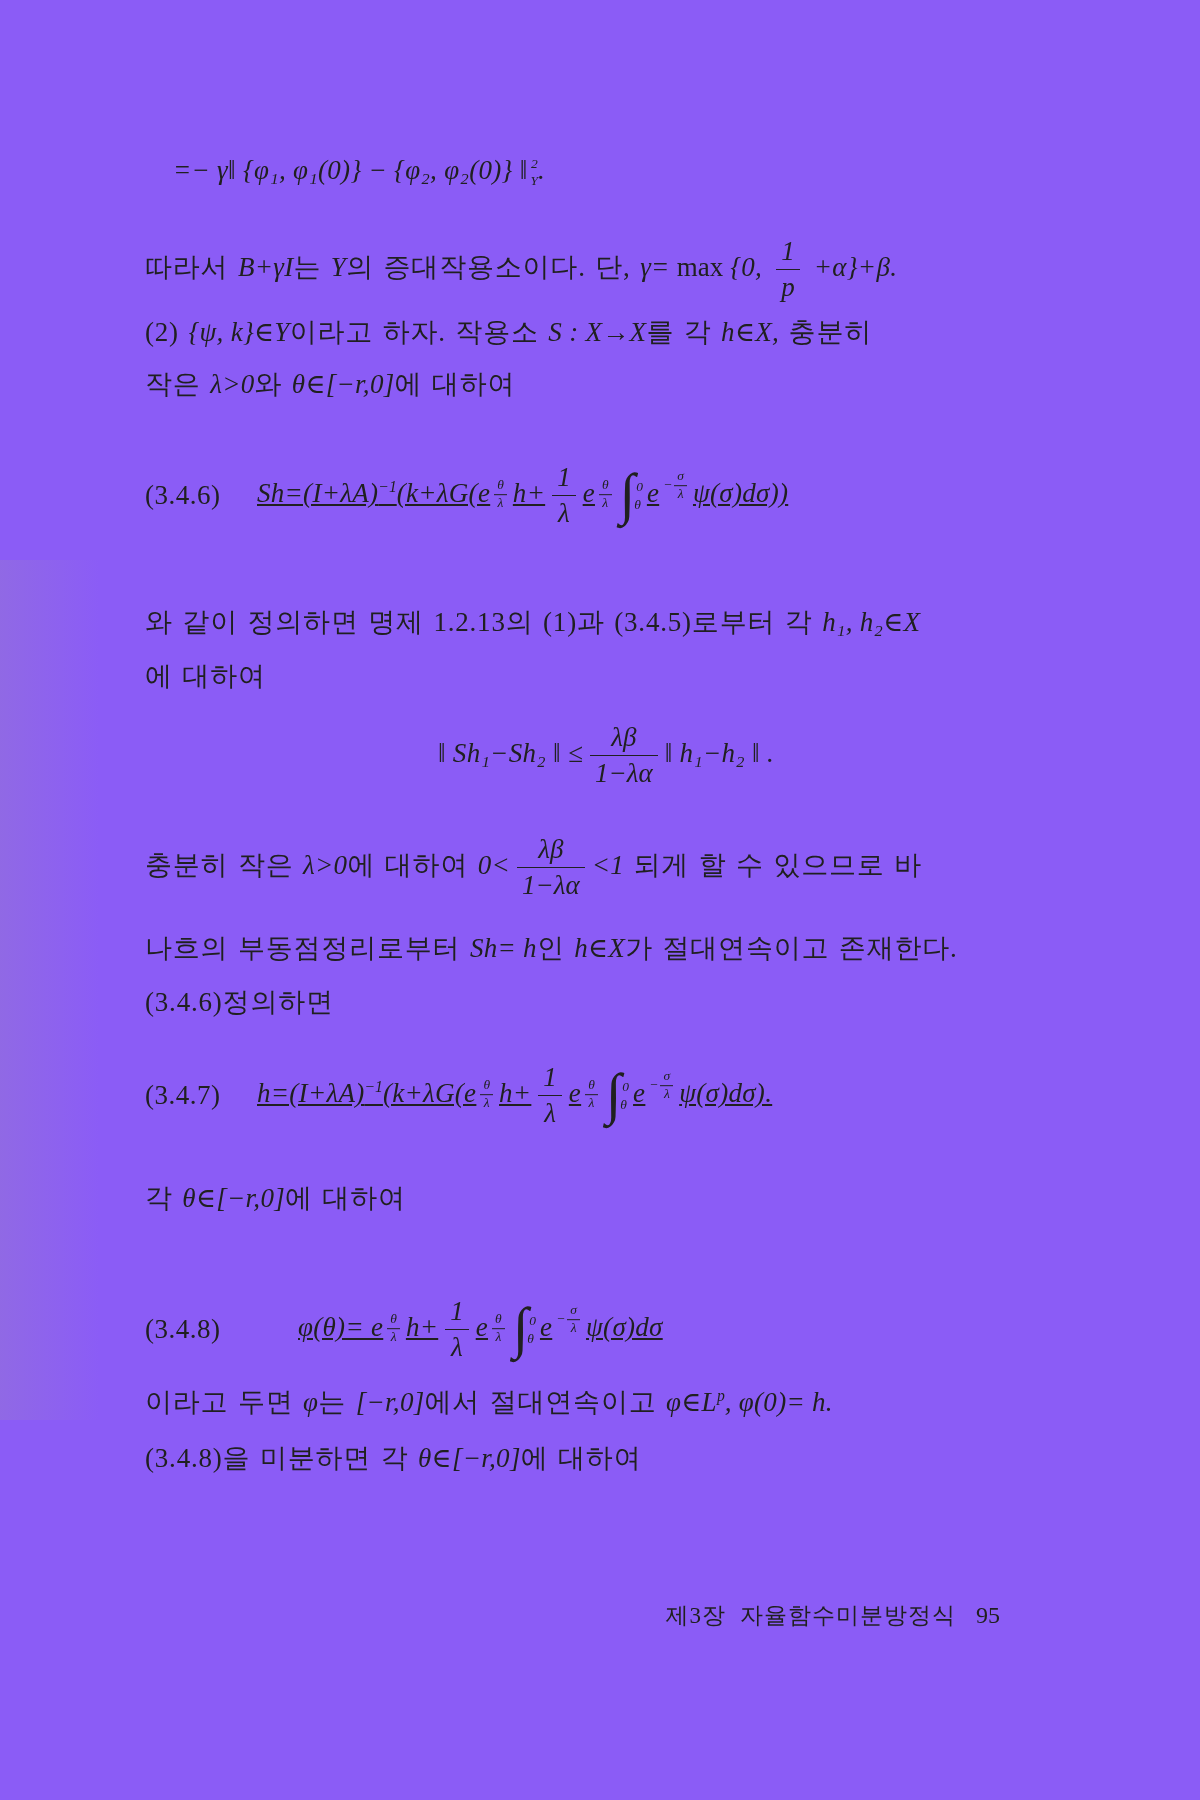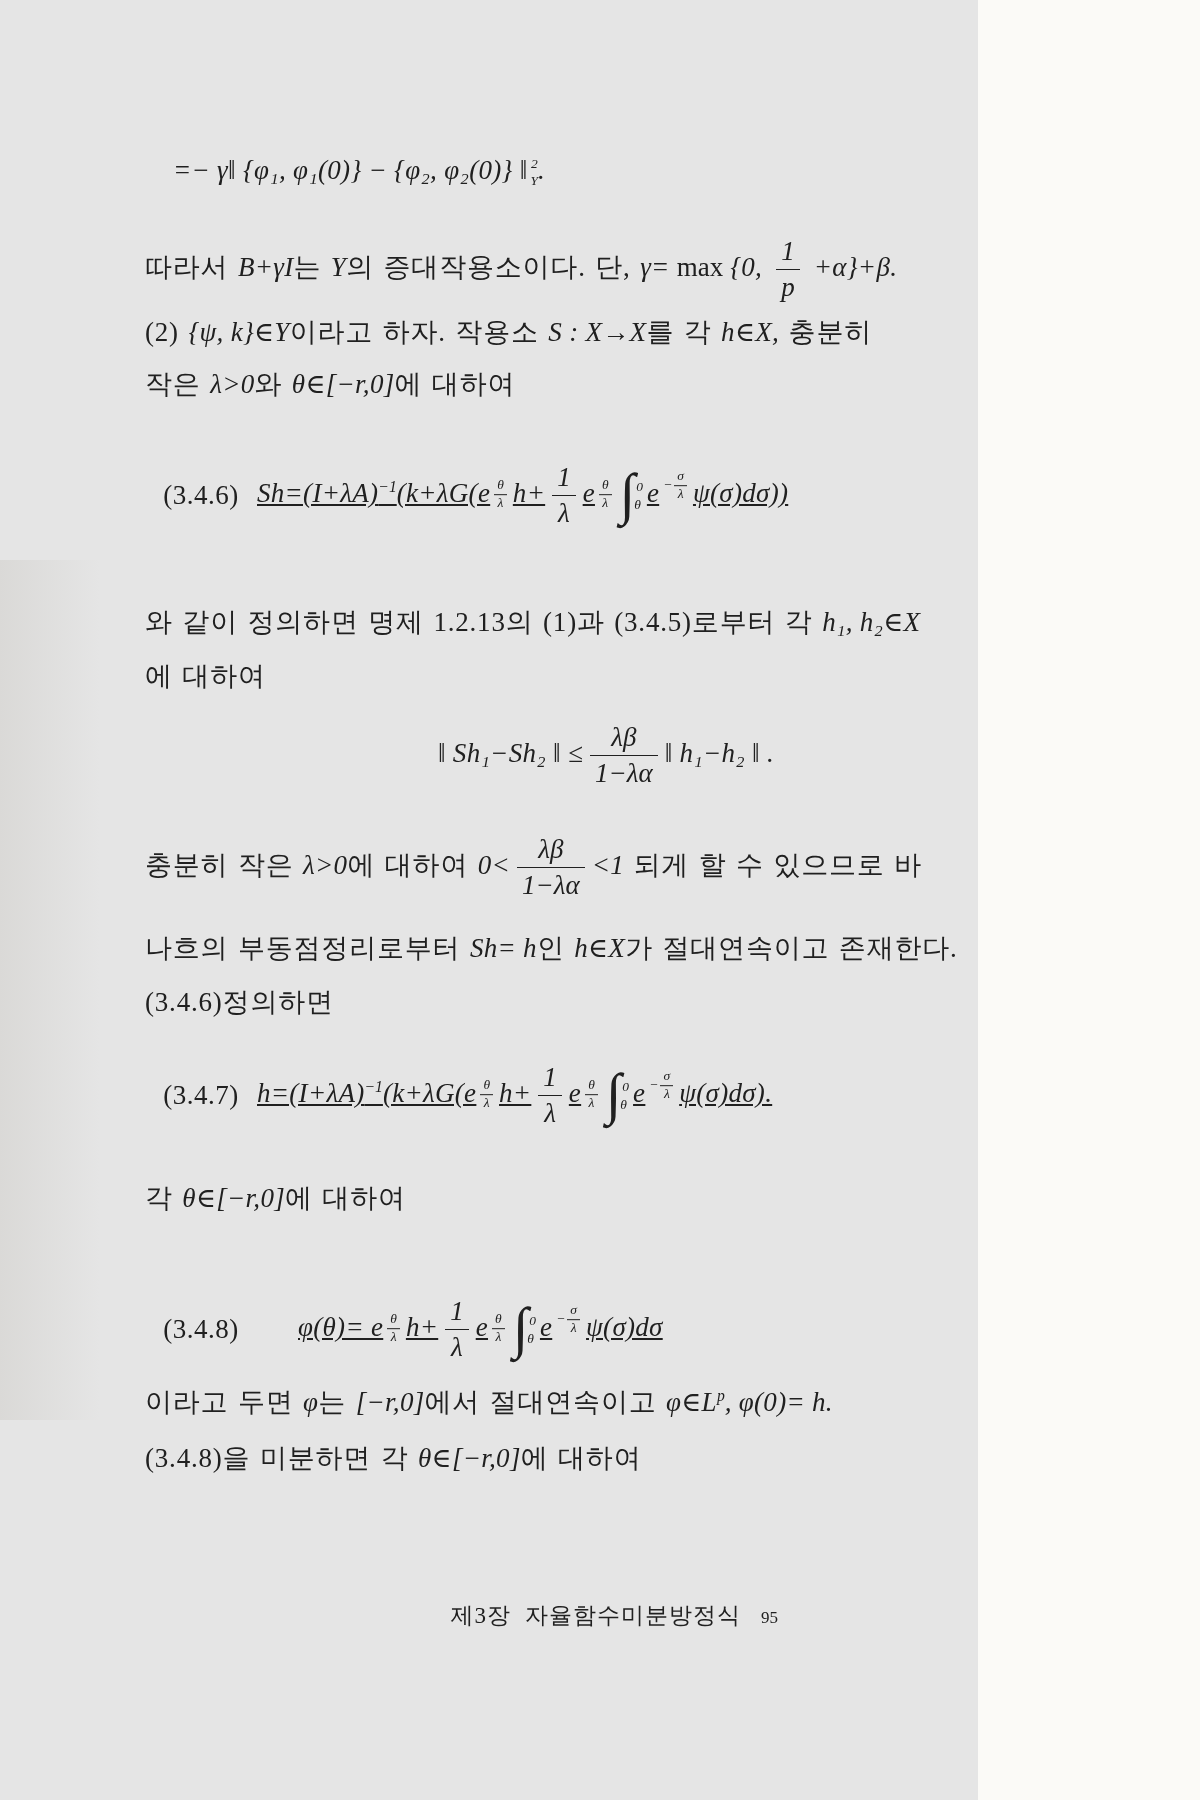--- a/index.html
+++ b/index.html
@@ -5,22 +5,22 @@
   * { box-sizing: border-box; }
   html, body { margin: 0; padding: 0; }
   body {
     width: 1200px; height: 1800px;
     background: #fbfaf7;
     font-family: "Liberation Serif", "DejaVu Serif", serif;
     color: #202020;
   }
   .page {
     position: relative;
-    width: 978px; height: 1800px;
-    background: #e5e5e5;
+    width: 1200px; height: 1800px;
+    background: #8b5cf6;
     overflow: hidden;
   }
   .scan-shade {
     position: absolute; left: 0; top: 560px; bottom: 380px; width: 100px;
     background: linear-gradient(90deg, rgba(168,163,152,0.18), rgba(168,163,152,0));
     pointer-events: none;
   }
   .content {
     position: absolute; left: 145px; top: 0; width: 922px;
     font-size: 27px; line-height: 1.5;
@@ -62,31 +62,31 @@
   .int-limits .il-top { align-self: flex-end; }
   .int-limits .il-bot { align-self: flex-start; transform: translateX(-2px); }
   
   .supsub {
     display: inline-flex; flex-direction: column; align-items: center;
     font-size: 0.5em; font-style: italic; line-height: 1.25;
     vertical-align: middle; margin-left: 3px;
   }
   
   .eqrow { display: flex; align-items: center; white-space: nowrap; }
-  .eqlabel { flex: 0 0 112px; font-style: normal; letter-spacing: 0.5px; text-align: center; }
+  .eqlabel { flex: 0 0 112px; font-style: normal; letter-spacing: 0.5px; }
   .eqbody { white-space: nowrap; text-decoration: underline; }
   .eq-indent { padding-left: 28px; }
   .body-shift { margin-left: 41px; }
   .ineq { text-align: center; white-space: nowrap; }
   .footer {
     position: absolute; top: 1600px; right: 200px;
     font-size: 23px; letter-spacing: 1px; white-space: nowrap;
   }
   .footer .gap1 { margin-left: 14px; text-align: center; }
-  .footer .gap2 { margin-left: 20px; font-size: 17px; letter-spacing: 0; }
+  .footer .gap2 { margin-left: 20px; font-size: 24px; letter-spacing: 0; }
 </style>
 </head>
 <body>
 
 <div class="page">
   <div class="scan-shade"></div>
 
   <div class="content">
 
     <div class="abs line eq-indent" style="top:150px"><span class="m">=− γ‖ {φ₁, φ₁(0)} − {φ₂, φ₂(0)} ‖</span><span class="supsub">

